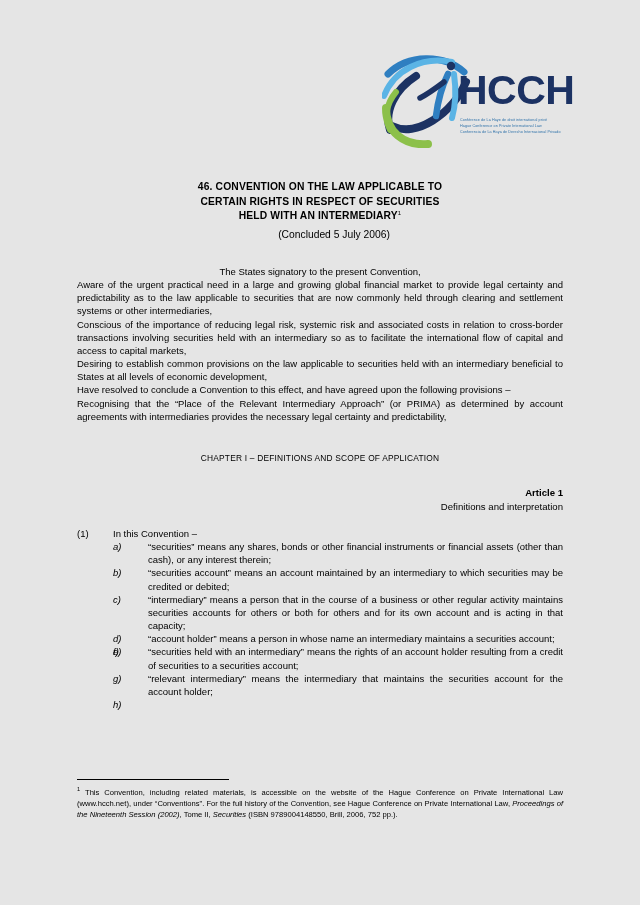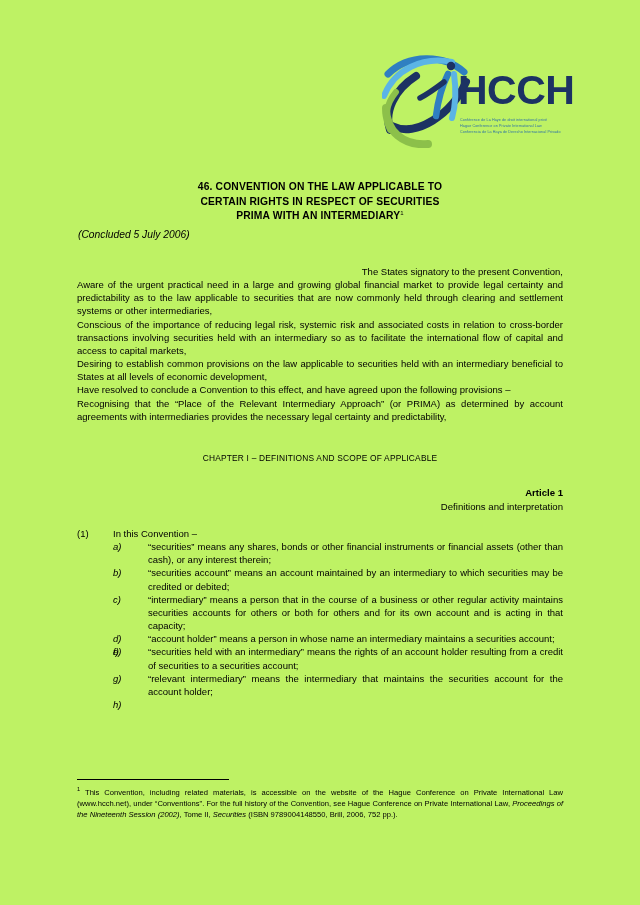--- a/index.html
+++ b/index.html
@@ -15,21 +15,21 @@
     font-family: "Liberation Sans", sans-serif;
     color: #000000;
     overflow: hidden;
   }
 
   .page {
     position: absolute;
     left: 0; top: 0;
     width: 640px;
     height: 905px;
-    background: #bef264;
+    background: #e5e5e5;
   }
 
   
   .logo-block {
     position: absolute;
     left: 382px;
     top: 52px;
     width: 196px;
     height: 100px;
   }
@@ -80,42 +80,41 @@
     letter-spacing: 0.15px;
   }
   .doc-title sup {
     font-size: 6px;
     font-weight: normal;
     vertical-align: super;
     line-height: 0;
   }
   .concluded {
     position: absolute;
-    left: 78px;
+    left: 91px;
     top: 229px;
     width: 486px;
-    text-align: left;
-    font-style: italic;
+    text-align: center;
     font-size: 10.3px;
   }
 
   
   .preamble {
     position: absolute;
     left: 77px;
     top: 265px;
     width: 486px;
   }
   .preamble p {
     margin: 0;
     font-size: 9.5px;
     line-height: 1.385;
     text-align: justify;
   }
-  .preamble p.nojust { text-align: right; }
+  .preamble p.nojust { text-align: center; }
 
   
   .chapter-heading {
     position: absolute;
     left: 77px;
     top: 453px;
     width: 486px;
     text-align: center;
     font-size: 8.4px;
     letter-spacing: 0.2px;
@@ -230,35 +229,35 @@
     <div class="logo-tagline">
       <div>Conférence de La Haye de droit international privé</div>
       <div>Hague Conference on Private International Law</div>
       <div>Conferencia de La Haya de Derecho Internacional Privado</div>
     </div>
   </div>
 
   <div class="doc-title">
     <div>46. CONVENTION ON THE LAW APPLICABLE TO</div>
     <div>CERTAIN RIGHTS IN RESPECT OF SECURITIES</div>
-    <div><span>PRIMA WITH AN INTERMEDIARY</span><sup>1</sup></div>
+    <div><span>HELD WITH AN INTERMEDIARY</span><sup>1</sup></div>
   </div>
 
   <div class="concluded">(Concluded 5 July 2006)</div>
 
   <div class="preamble">
     <p class="nojust">The States signatory to the present Convention,</p>
     <p>Aware of the urgent practical need in a large and growing global financial market to provide legal certainty and predictability as to the law applicable to securities that are now commonly held through clearing and settlement systems or other intermediaries,</p>
     <p>Conscious of the importance of reducing legal risk, systemic risk and associated costs in relation to cross-border transactions involving securities held with an intermediary so as to facilitate the international flow of capital and access to capital markets,</p>
     <p>Desiring to establish common provisions on the law applicable to securities held with an intermediary beneficial to States at all levels of economic development,</p>
     <p>Have resolved to conclude a Convention to this effect, and have agreed upon the following provisions –</p>
     <p>Recognising that the “Place of the Relevant Intermediary Approach” (or PRIMA) as determined by account agreements with intermediaries provides the necessary legal certainty and predictability,</p>
   </div>
 
-  <div class="chapter-heading">CHAPTER I – DEFINITIONS AND SCOPE OF APPLICABLE</div>
+  <div class="chapter-heading">CHAPTER I – DEFINITIONS AND SCOPE OF APPLICATION</div>
 
   <div class="article-heading">
     <div class="art-num">Article 1</div>
     <div>Definitions and interpretation</div>
   </div>
 
   <div class="article-body">
     <div class="para-row">
       <span class="marker">(1)</span>
       <span>In this Convention –</span>

